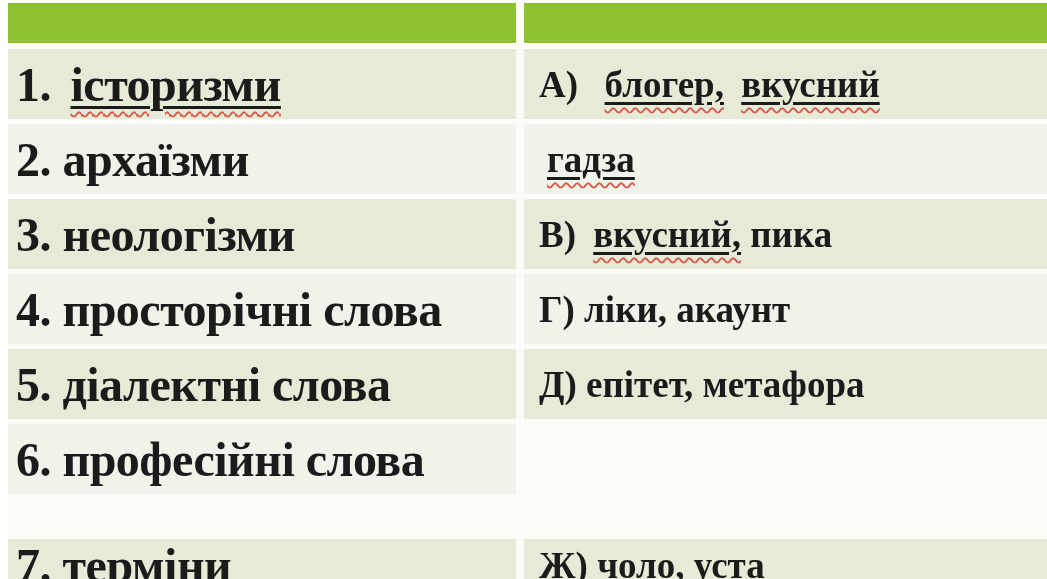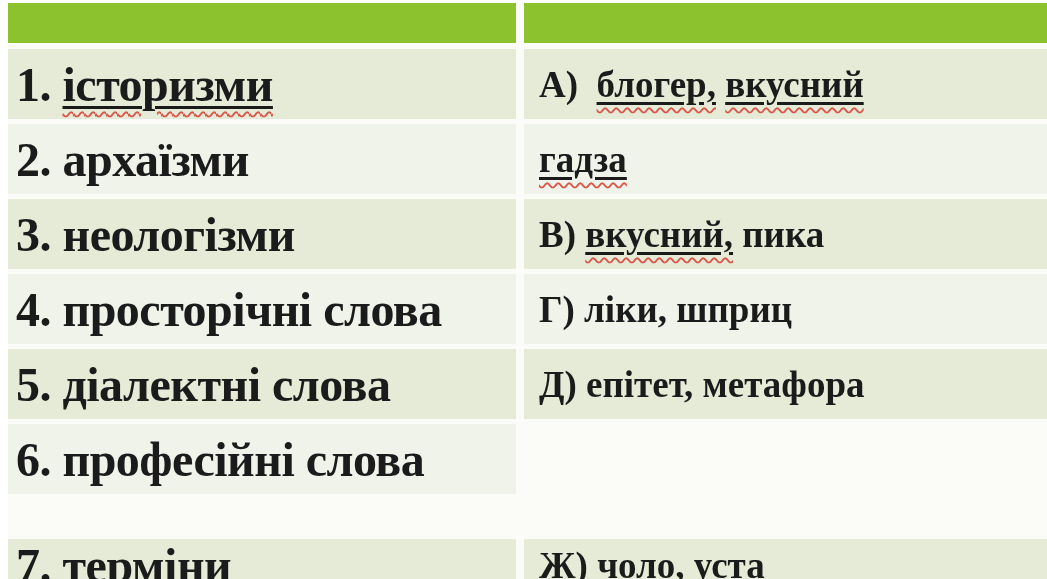--- a/index.html
+++ b/index.html
@@ -59,20 +59,21 @@
   .flag{
     text-decoration:underline solid;
     text-decoration-color:var(--text);
     text-decoration-thickness:3px;
     text-underline-offset:5px;
   }
   .flag .sq{
     text-decoration:underline wavy var(--squiggle);
     text-decoration-thickness:1.5px;
     text-underline-offset:10px;
+    margin-left:8px;
   }
 </style>
 </head>
 <body>
 
 <div class="page">
   <div class="tbl">
 
     <div class="row hdr">
       <div class="cell left"></div>
@@ -97,21 +98,21 @@
         <div class="rgap"></div>
         <div class="row trow dark">
           <div class="cell left"><span>3. неологізми</span></div>
           <div class="gap-v"></div>
           <div class="cell right"><span>В) </span><span class="flag"><span class="sq">вкусний,</span></span><span> пика</span></div>
         </div>
         <div class="rgap"></div>
         <div class="row trow light">
           <div class="cell left"><span>4. просторічні слова</span></div>
           <div class="gap-v"></div>
-          <div class="cell right"><span>Г) ліки, шприц</span></div>
+          <div class="cell right"><span>Г) ліки, акаунт</span></div>
         </div>
         <div class="rgap"></div>
         <div class="row trow dark">
           <div class="cell left"><span>5. діалектні слова</span></div>
           <div class="gap-v"></div>
           <div class="cell right"><span>Д) епітет, метафора</span></div>
         </div>
         <div class="rgap"></div>
         <div class="row trow light">
           <div class="cell left"><span>6. професійні слова</span></div>

